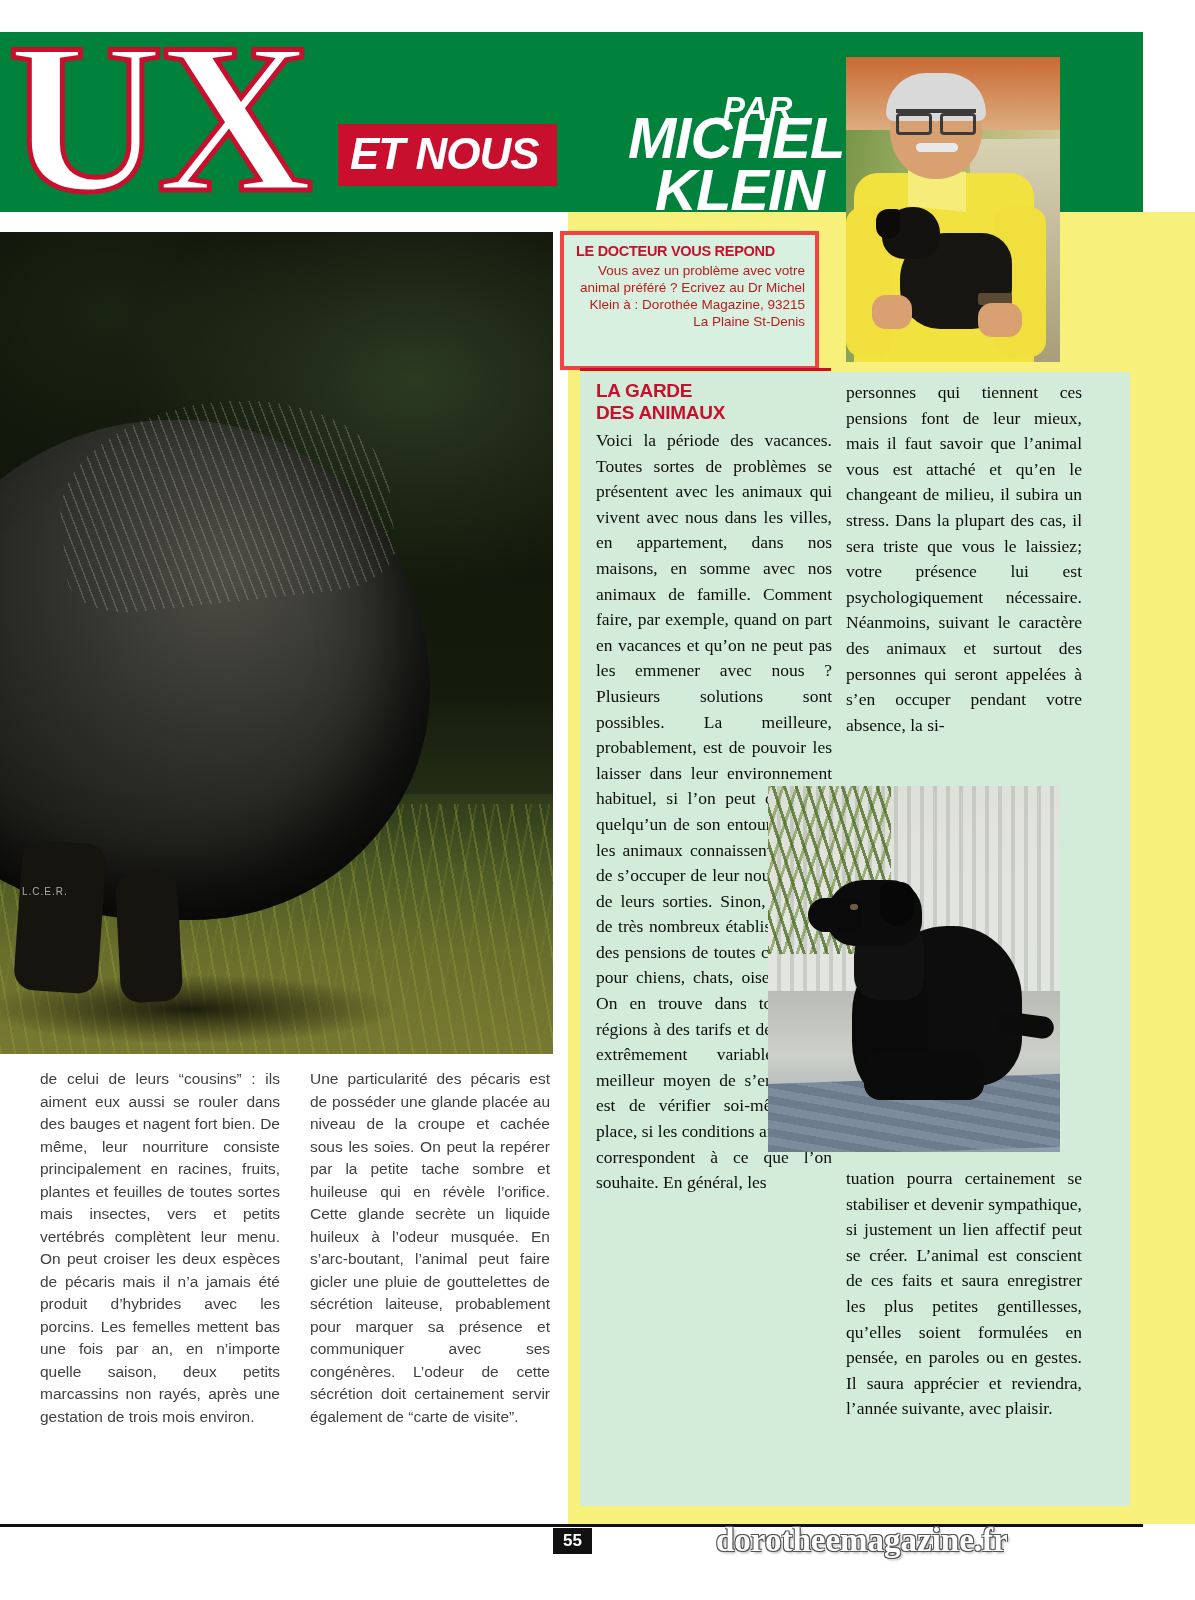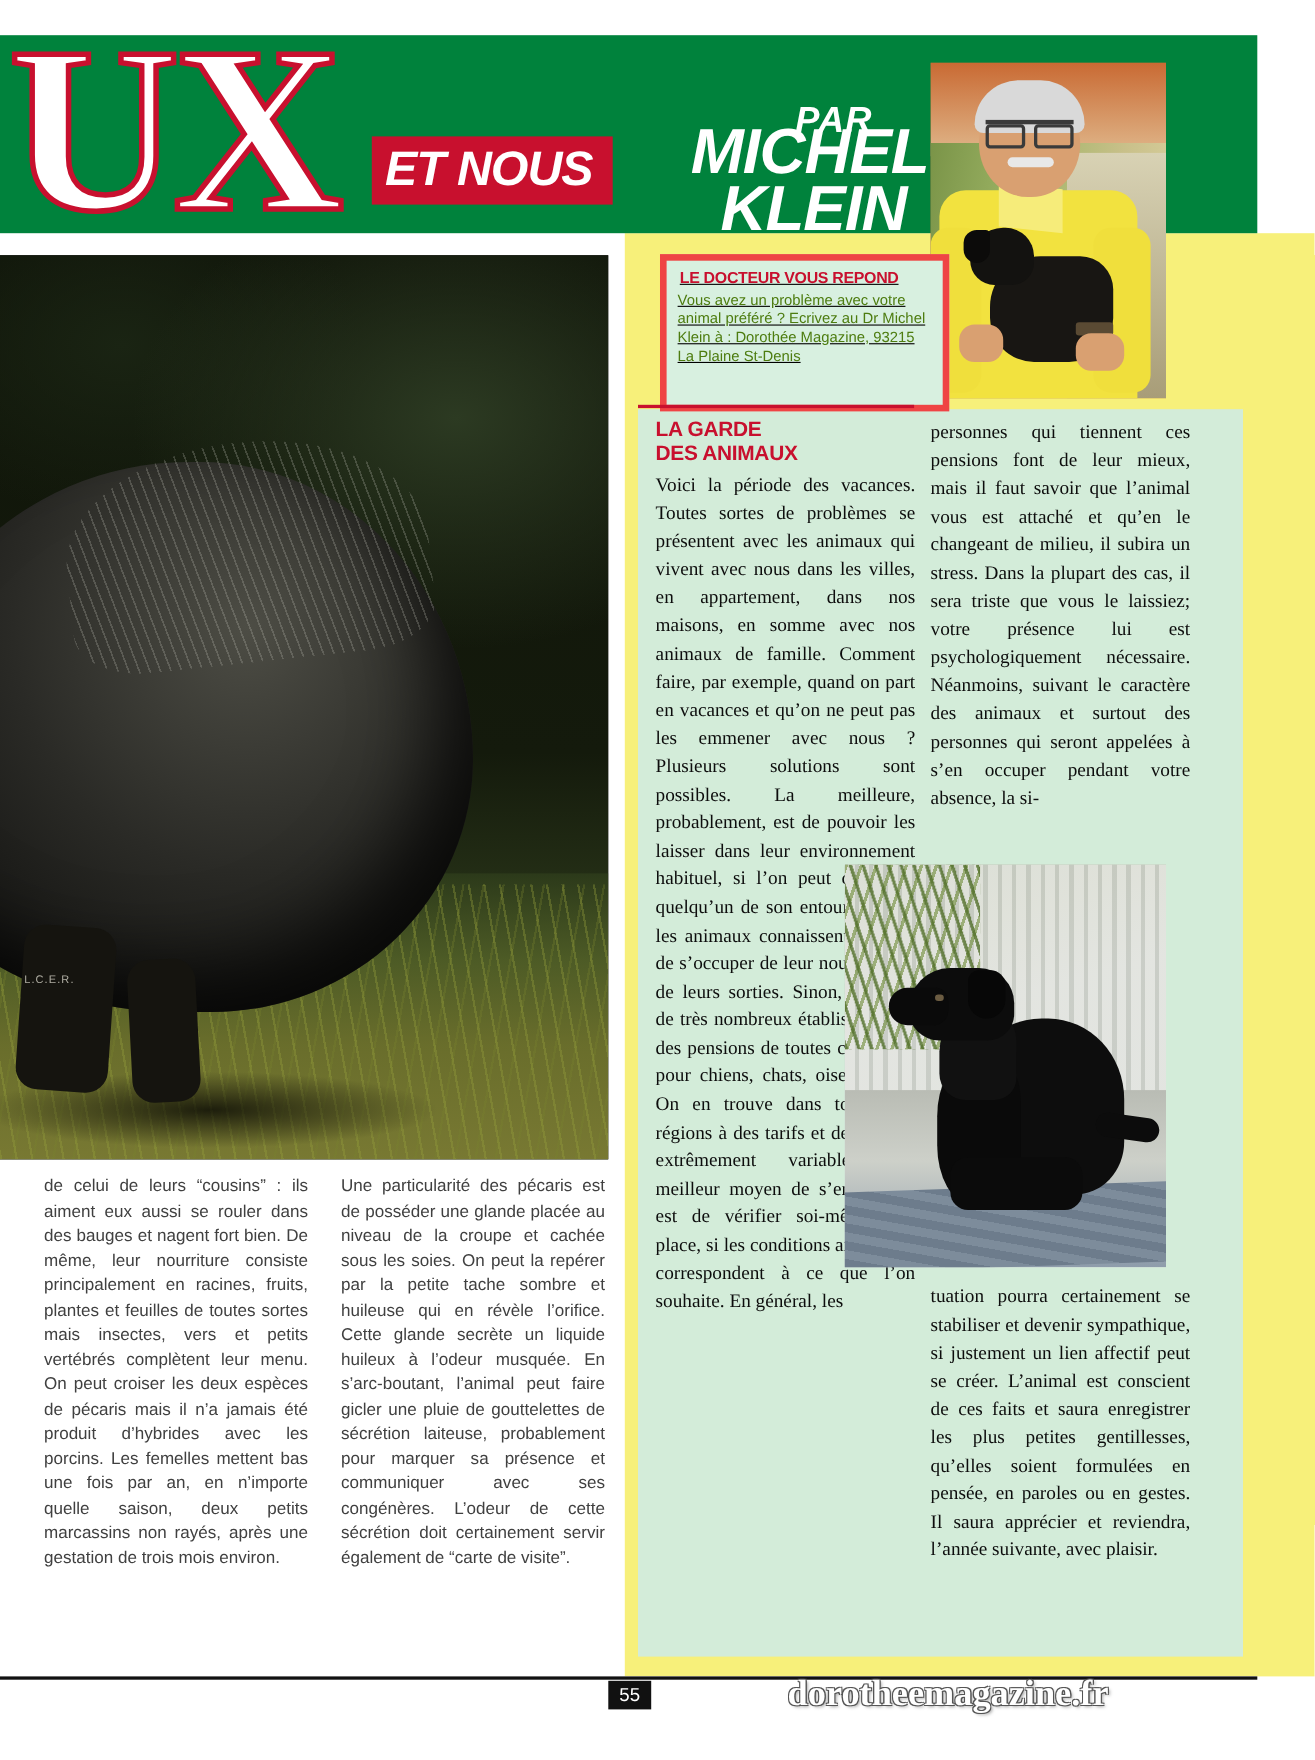--- a/index.html
+++ b/index.html
@@ -265,40 +265,39 @@
     color: #404040;
     text-align: justify;
     hyphens: auto;
   }
   .col-a { width: 240px; margin-right: 30px; }
   .col-b { width: 240px; }
 
   
   .doc-box {
     position: absolute;
-    left: 600px; top: 231px;
+    left: 560px; top: 231px;
     width: 251px; height: 131px;
     background: #d8f0e0;
-    border: 6px solid #ef4444;
-    text-decoration: underline;
+    border: 4px solid #ef4444;
   }
   .doc-box-title {
     color: #c8102e;
     font-family: "Liberation Sans", sans-serif;
     font-weight: bold;
     font-size: 14.5px;
     letter-spacing: -0.3px;
     padding: 8px 6px 3px 12px;
   }
   .doc-box-body {
     font-family: "Liberation Sans", sans-serif;
     font-size: 13.5px;
     line-height: 17px;
-    color: #4d7c0f;
-    text-align: left;
+    color: #b91c1c;
+    text-align: right;
     padding: 0 10px;
   }
   .doc-rule {
     position: absolute;
     left: 580px; top: 368px;
     width: 251px; height: 3px;
     background: #c8102e;
   }
 
   
@@ -410,21 +409,21 @@
     left: 0px; top: 1524px;
     width: 1143px; height: 3px;
     background: #111111;
   }
   .page-num {
     position: absolute;
     left: 553px; top: 1528px;
     background: #111111;
     color: #ffffff;
     font-family: "Liberation Sans", sans-serif;
-    font-weight: normal;
+    font-weight: bold;
     font-size: 17px;
     padding: 4px 10px 5px 10px;
     line-height: 1;
   }
   .watermark {
     position: absolute;
     left: 716px; top: 1522px;
     font-family: "Liberation Serif", serif;
     font-weight: bold;
     font-size: 33px;

